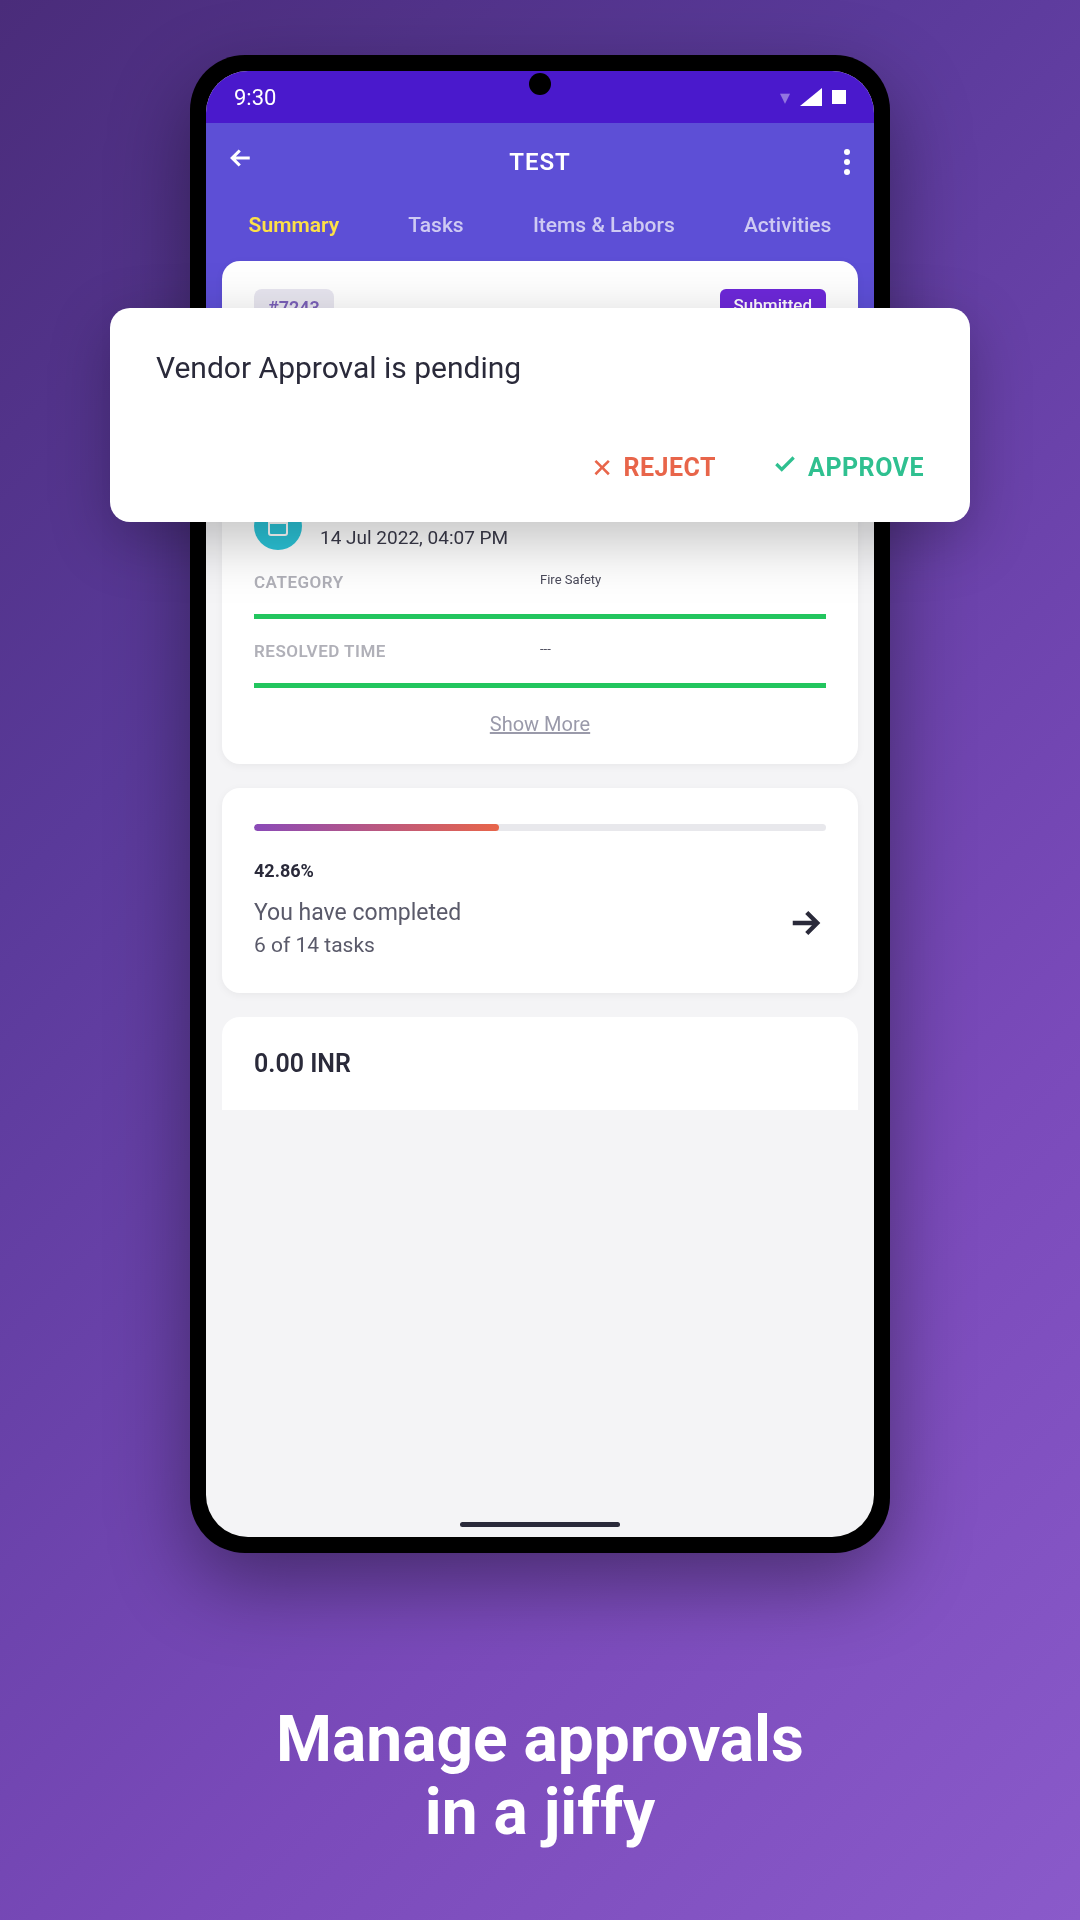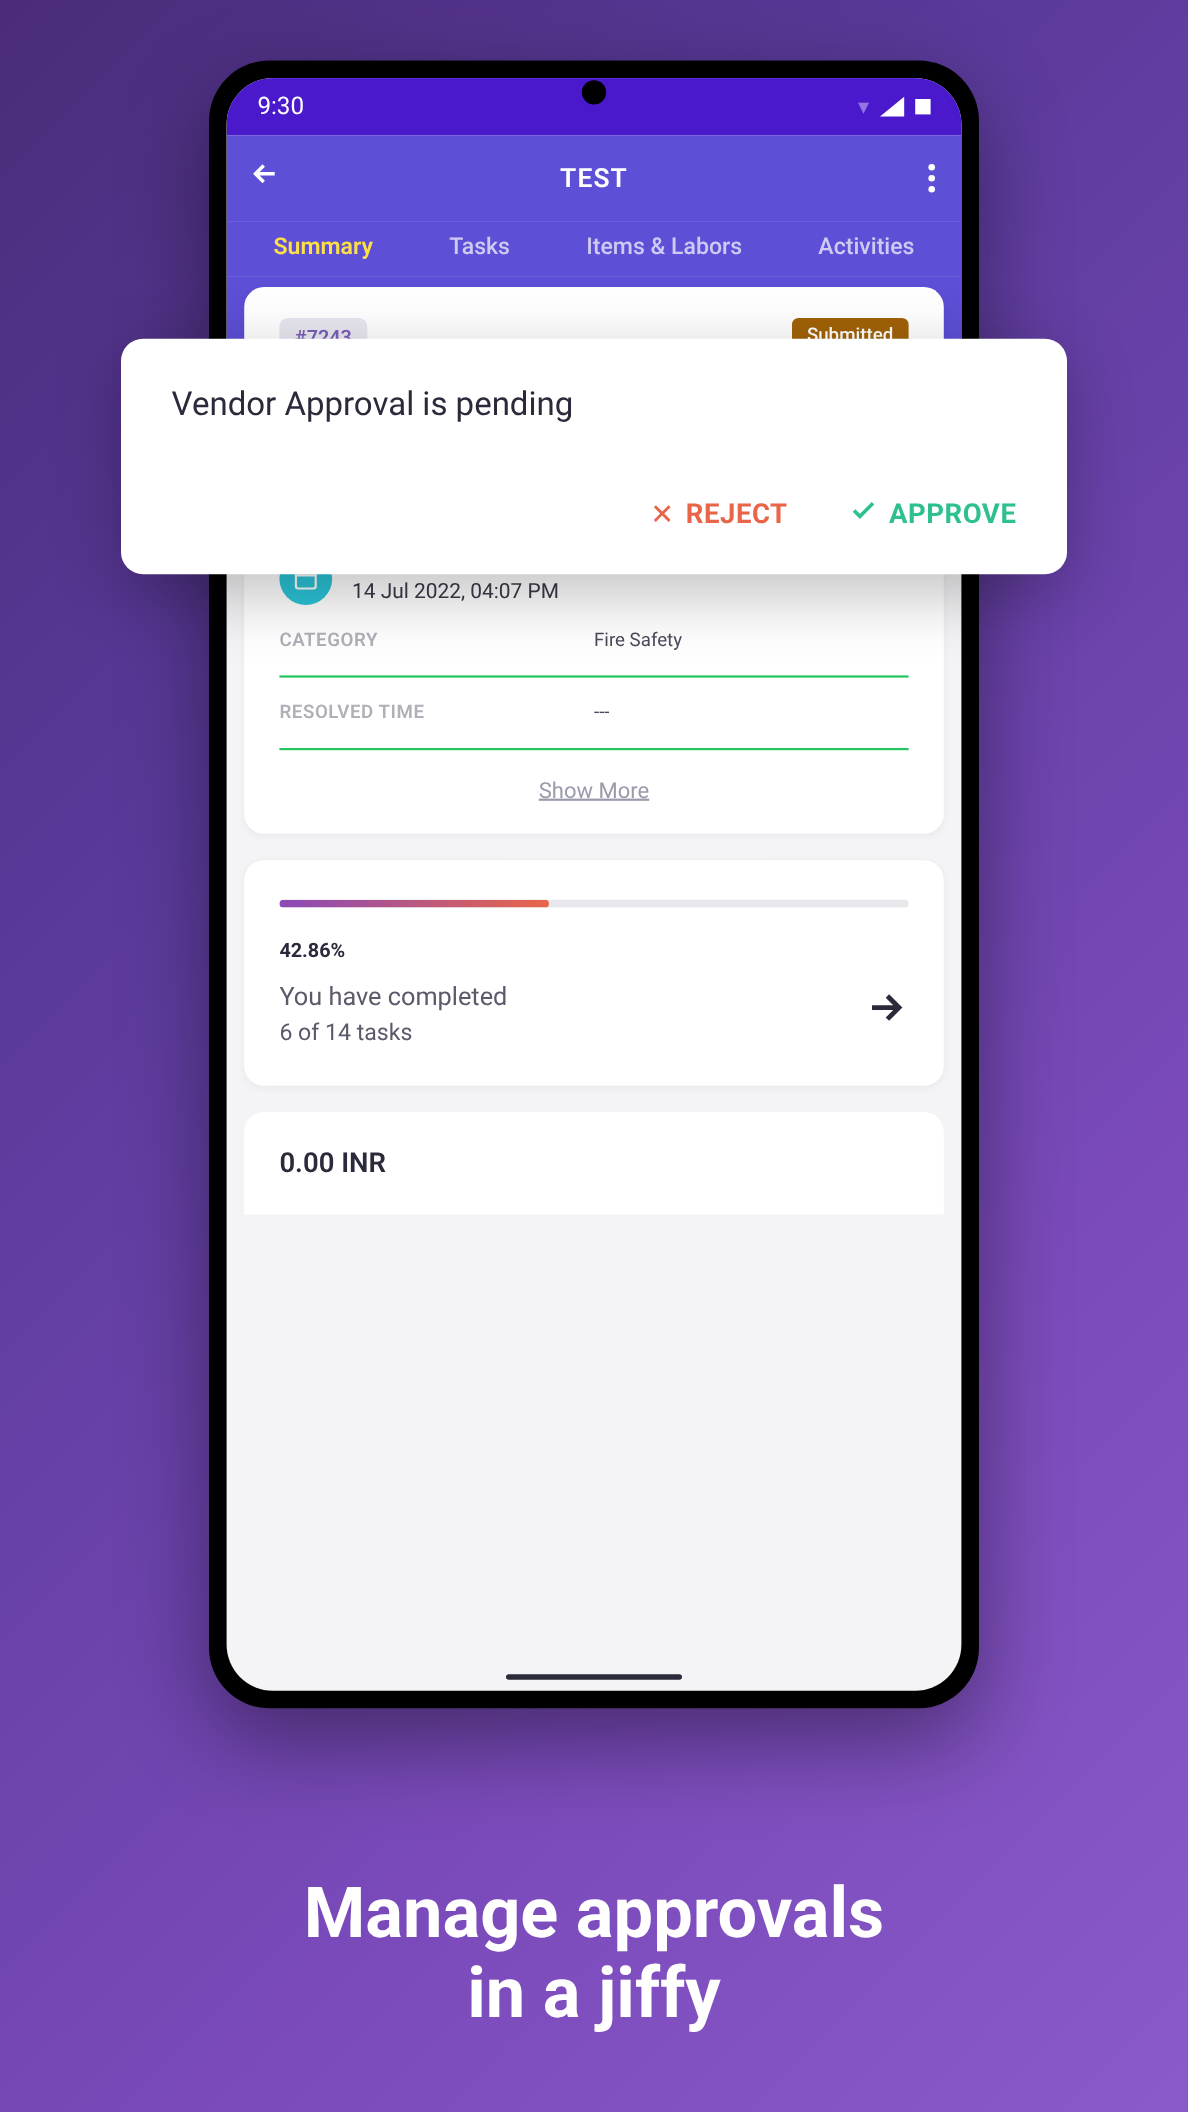--- a/index.html
+++ b/index.html
@@ -92,21 +92,21 @@
     background: #e8e6f0;
     color: #7a5fb8;
     font-size: 18px;
     font-weight: 600;
     padding: 8px 14px;
     border-radius: 8px;
     display: inline-block;
   }
   .status-badge {
     float: right;
-    background: #a16207;
+    background: #6d28d9;
     color: #fff;
     font-size: 17px;
     font-weight: 500;
     padding: 6px 14px;
     border-radius: 6px;
   }
   .room-title { font-size: 32px; font-weight: 600; color: #2a2a3a; margin-top: 18px; }
   .info-row { display: flex; align-items: center; gap: 18px; margin-top: 46px; }
   .info-row ~ .info-row { margin-top: 26px; }
   .info-icon {
@@ -118,25 +118,25 @@
     justify-content: center;
     color: #fff;
     flex-shrink: 0;
   }
   .info-text { display: flex; flex-direction: column; }
   .info-label { color: #b0b0b8; font-size: 16px; font-weight: 600; letter-spacing: 1px; }
   .info-value { color: #3a3a4a; font-size: 19px; margin-top: 4px; }
   .detail-row {
     display: flex;
     padding: 22px 0;
-    border-bottom: 2px solid #22c55e;
+    border-bottom: 5px solid #22c55e;
   }
   .detail-row:first-of-type { margin-top: 26px; border-top: none; }
   .detail-label { color: #b0b0b8; font-size: 17px; font-weight: 600; letter-spacing: 0.5px; flex: 1; }
-  .detail-value { color: #4a4a5a; font-size: 17px; flex: 1; }
+  .detail-value { color: #4a4a5a; font-size: 13px; flex: 1; }
   .show-more { text-align: center; color: #9a9aaa; font-size: 20px; margin-top: 24px; cursor: pointer; text-decoration: underline; }
   .progress-card {
     background: #fff;
     margin: 24px 16px 0;
     border-radius: 18px;
     padding: 36px 32px;
     box-shadow: 0 2px 8px rgba(0,0,0,0.05);
   }
   .progress-bar-bg { height: 7px; background: #e8e8ec; border-radius: 4px; overflow: hidden; }
   .progress-bar-fill {

